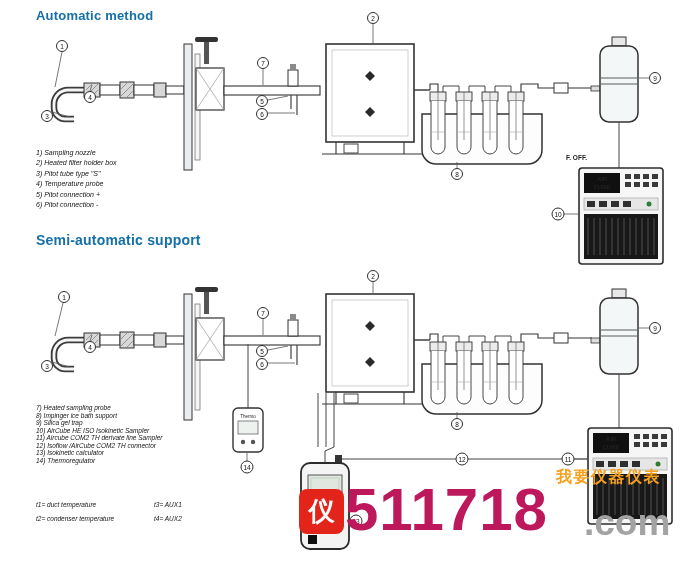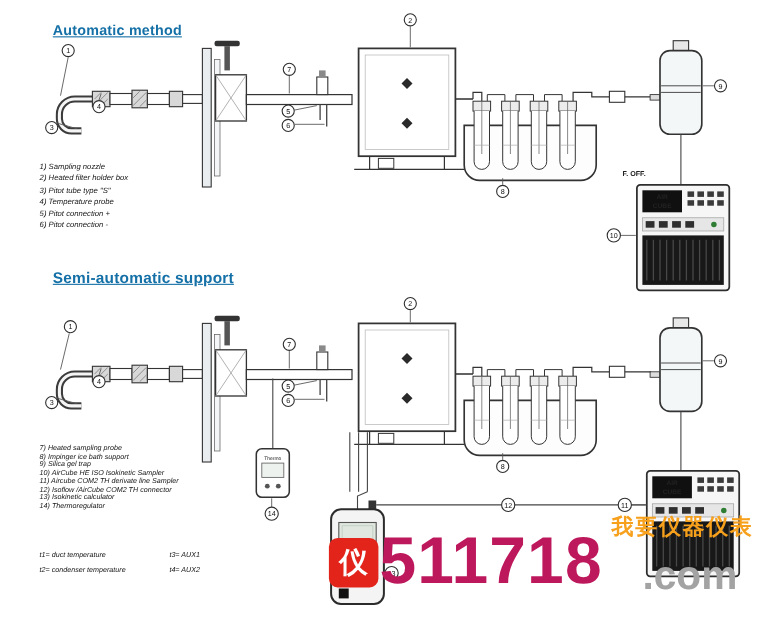--- a/index.html
+++ b/index.html
@@ -1,20 +1,20 @@
 <!DOCTYPE html>
 <html><head>
 <meta charset="utf-8">
 <style>
   html,body { margin:0; padding:0; background:#fff; }
   .page {
     position:relative; width:689px; height:561px; background:#ffffff;
     font-family:"Liberation Sans", sans-serif; overflow:hidden;
   }
-  .title { position:absolute; margin:12px; color:#1470a6; font-weight:bold; letter-spacing:.2px;text-decoration:underline; }
+  .title { position:absolute; margin:0; color:#1470a6; font-weight:bold; letter-spacing:.2px; }
   .t1 { left:36px; top:8px;  font-size:13px; }
   .t2 { left:36px; top:232px; font-size:14px; }
   .legend { position:absolute; margin:0; padding:0; list-style:none; font-style:italic; color:#151515; }
   .legend1 { left:36px; top:148px; font-size:7px;   line-height:10.4px; }
   .legend2 { left:36px; top:404px; font-size:6.5px; line-height:7.5px; }
   .footnotes {
     position:absolute; left:36px; top:501px; display:grid;
     grid-template-columns:118px 1fr; row-gap:7px;
     font-size:6.5px; font-style:italic; color:#151515;
   }
@@ -25,21 +25,21 @@
   .leader { stroke:#555; stroke-width:.8; }
   .wire { stroke:#444; stroke-width:1; fill:none; }
   .watermark { position:absolute; left:0; top:0; width:689px; height:561px; pointer-events:none; }
   .wm-icon {
     position:absolute; left:299px; top:489px; width:45px; height:45px;
     background:#e2241b; border-radius:8px; color:#fff; font-weight:bold; font-size:26px;
     display:flex; align-items:center; justify-content:center;
   }
   .wm-brand { position:absolute; left:345px; top:480px; color:#be185d; font-size:60px; font-weight:800; letter-spacing:1px; line-height:1; }
   .wm-com   { position:absolute; left:584px; top:504px; color:#a3a3a3; font-size:37px; font-weight:800; line-height:1; }
-  .wm-slogan{ position:absolute; left:556px; top:469px; color:#f6a01c; font-size:20px; font-weight:700; letter-spacing:1.5px; line-height:1; }
+  .wm-slogan{ position:absolute; left:556px; top:469px; color:#f6a01c; font-size:16px; font-weight:700; letter-spacing:1.5px; line-height:1; }
 </style>
 </head>
 <body>
 
 <div class="page">
 
   <svg class="canvas" width="689" height="561" viewBox="0 0 689 561">
     <defs>
 
       <g id="train">

